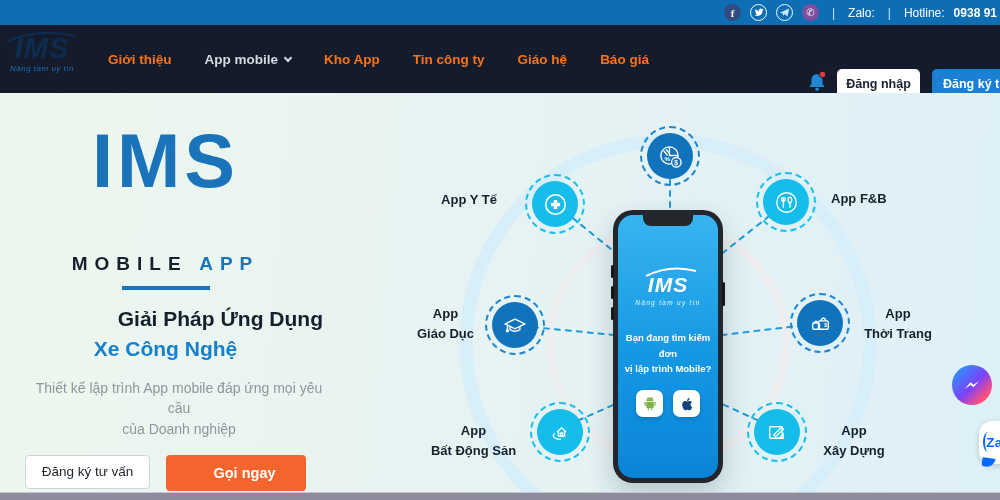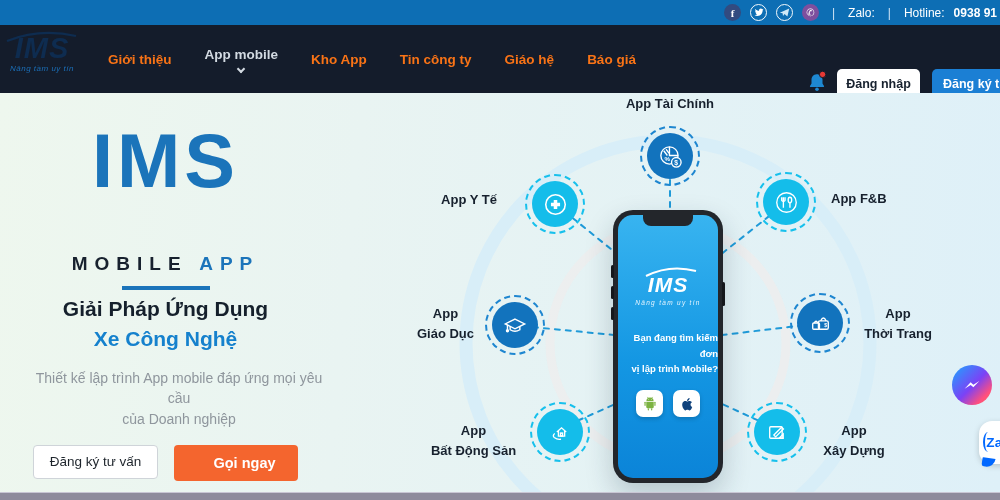--- a/index.html
+++ b/index.html
@@ -17,46 +17,46 @@
   .tb-strong { font-weight:700; }
 
   
   .navbar { position:absolute; top:25px; left:0; width:100%; height:68px; background:#141c2b; }
   .nav-logo { position:absolute; left:-4px; top:9px; width:92px; text-align:center; }
   .nav-logo-txt { font-size:29px; font-weight:800; font-style:italic; color:#0e2c50; letter-spacing:1px; line-height:1; }
   .nav-logo-swoosh { position:absolute; top:-3px; left:8px; }
   .nav-tag { font-size:8px; font-style:italic; color:#1b6fb8; letter-spacing:.5px; margin-top:1px; }
   .nav-menu { position:absolute; left:108px; top:0; height:68px; display:flex; align-items:center; gap:33px; }
   .nav-item { font-size:13.5px; font-weight:700; color:#f97316; cursor:pointer; }
-  .nav-item.active { color:#d3dae2; display:flex; align-items:center; gap:7px;flex-direction:column; }
+  .nav-item.active { color:#d3dae2; display:flex; align-items:center; gap:7px; }
   .chev { width:6px; height:6px; border-right:2px solid #d3dae2; border-bottom:2px solid #d3dae2;
           transform:rotate(45deg); margin-top:-3px; }
   .bell { position:absolute; left:806px; top:45px; cursor:pointer; }
   .btn-login { position:absolute; left:837px; top:44px; width:83px; height:29px; background:#fff; border:none;
                border-radius:5px; font-size:12.5px; font-weight:600; color:#17212e; cursor:pointer;
                display:flex; align-items:center; justify-content:center; font-family:inherit; }
   .btn-signup { position:absolute; left:932px; top:44px; width:122px; height:29px; background:#1b7fd4; border:none;
                 border-radius:5px; font-size:12.5px; font-weight:600; color:#fff; cursor:pointer;
                 display:flex; align-items:center; justify-content:flex-start; padding-left:11px; font-family:inherit; }
 
   
   .hero { position:absolute; top:93px; left:0; width:1000px; height:399px;
           background:linear-gradient(95deg,#eef7ee 0%,#e9f4f2 35%,#def0f8 100%); overflow:hidden; }
   .hero-left { position:absolute; left:8px; top:0; width:315px; text-align:center; }
   .brand { margin-top:30px; font-size:76px; font-weight:800; color:#1b74ba; letter-spacing:4px; line-height:1; }
   .subtitle { margin-top:54px; font-size:19px; font-weight:800; letter-spacing:7px; color:#17212e; }
   .subtitle .blue { color:#1b74ba; }
   .underline { width:88px; height:4px; background:#1b74ba; margin:11px auto 0; }
-  .h1 { margin-top:7px; font-size:21px; font-weight:700; color:#15202c; }
+  .h1 { margin-top:17px; font-size:21px; font-weight:700; color:#15202c;text-align:right; }
   .h2 { margin-top:6px; font-size:21px; font-weight:700; color:#1581cd; }
   .desc { margin-top:17px; font-size:14px; color:#8f969d; line-height:1.45;margin-left:27px; }
   .cta-row { margin-top:16px; display:flex; justify-content:center; gap:16px; }
   .btn-consult { width:125px; height:34px; background:#fff; border:1px solid #cfd4d9; border-radius:4px;
                  font-size:13.5px; color:#1d242b; cursor:pointer; display:flex; align-items:center; justify-content:center; font-family:inherit; }
-  .btn-call { width:124px; height:36px; background:#f4652e; border:none; border-radius:4px; font-size:14.5px;
+  .btn-call { width:140px; height:36px; background:#f4652e; border:none; border-radius:4px; font-size:14.5px;
               font-weight:700; color:#fff; cursor:pointer; display:flex; align-items:center; justify-content:center; font-family:inherit;padding-left:17px; }
 
   
   .connect { position:absolute; left:0; top:0; pointer-events:none; }
   .node { position:absolute; width:60px; height:60px; border-radius:50%; border:2px dashed;
           display:flex; align-items:center; justify-content:center; z-index:4; }
   .core { width:46px; height:46px; border-radius:50%; display:flex; align-items:center; justify-content:center; }
   .node.dark { border-color:#1e86d0; } .node.dark .core { background:#1273bd; }
   .node.cyan { border-color:#17c0ec; } .node.cyan .core { background:#14bdea; }
   .lbl { position:absolute; font-weight:700; font-size:13px; color:#17212e; line-height:1.55; z-index:4; }
@@ -66,21 +66,21 @@
            border-radius:20px; padding:5px; z-index:3; box-shadow:0 12px 28px rgba(20,40,60,.22); }
   .pbtn { position:absolute; width:3px; background:#15171b; border-radius:2px; }
   .screen { width:100%; height:100%; border-radius:15px; overflow:hidden; position:relative; text-align:center;
             background:linear-gradient(180deg,#38b4f0 0%,#1497e3 55%,#0b84d8 100%); }
   .notch { position:absolute; top:0; left:50%; transform:translateX(-50%); width:50px; height:11px;
            background:#23262b; border-radius:0 0 8px 8px; }
   .p-logo { margin-top:58px; position:relative; display:inline-block; }
   .p-logo-txt { font-size:21px; font-weight:800; font-style:italic; color:#fff; letter-spacing:1px; }
   .p-swoosh { position:absolute; top:-7px; left:-4px; }
   .p-tag { font-size:6.5px; font-style:italic; color:#e8f6ff; letter-spacing:1.3px; margin-top:2px; }
-  .p-q { margin-top:24px; font-size:9.5px; font-weight:600; color:#fff; line-height:1.65;text-align:right; }
+  .p-q { margin-top:24px; font-size:9.5px; font-weight:600; color:#fff; line-height:1.65; }
   .p-apps { margin-top:13px; display:flex; justify-content:center; gap:10px; }
   .p-app { width:27px; height:27px; background:#fff; border-radius:7px; display:flex; align-items:center;
            justify-content:center; box-shadow:0 2px 4px rgba(0,0,0,.18); }
 
   
   .messenger { position:absolute; left:952px; top:365px; width:40px; height:40px; border-radius:50%; z-index:5; cursor:pointer;
                background:linear-gradient(135deg,#1aa9ff 0%,#7b42f6 52%,#ff4f7e 80%,#ff6c5c 100%);
                display:flex; align-items:center; justify-content:center; }
   .zalo { position:absolute; left:947px; top:421px; width:43px; height:43px; background:#fff; border-radius:13px; z-index:5;
           display:flex; align-items:center; justify-content:center; cursor:pointer; box-shadow:0 2px 6px rgba(0,0,0,.18);margin-left:32px; }
@@ -245,21 +245,20 @@
   <div class="node cyan" style="left:747px;top:309px">
     <span class="core">
       <svg width="27" height="27" viewBox="0 0 26 26" fill="none" stroke="#fff" stroke-width="1.3">
         <rect x="5.5" y="7.5" width="12" height="11" rx="1"></rect>
         <path d="M9.5 15.5 L17 8 l1.7 1.7 L11.2 17.2 Z"></path>
         <path d="M14.5 18.5 l4 -4 v4 Z"></path>
       </svg>
     </span>
   </div>
 
-  <div class="lbl" style="left:600px;top:1px;width:140px;text-align:center">App Tài Chính</div>
   <div class="lbl" style="left:428px;top:97px;width:82px;text-align:center">App Y Tế</div>
   <div class="lbl" style="left:831px;top:96px;width:80px">App F&amp;B</div>
   <div class="lbl" style="left:403px;top:211px;width:85px;text-align:center">
     <span>App</span><br>
     <span>Giáo Dục</span>
   </div>
   <div class="lbl" style="left:853px;top:211px;width:90px;text-align:center">
     <span>App</span><br>
     <span>Thời Trang</span>
   </div>

